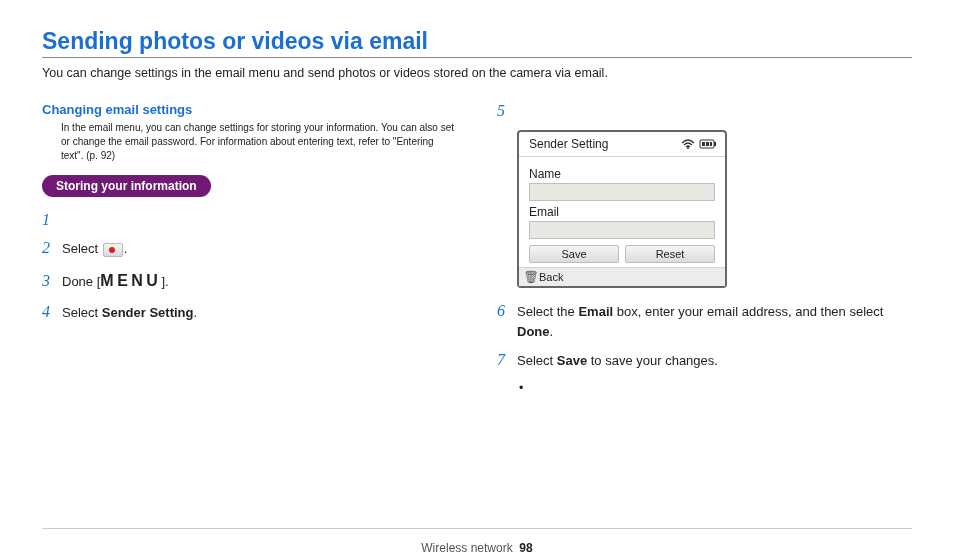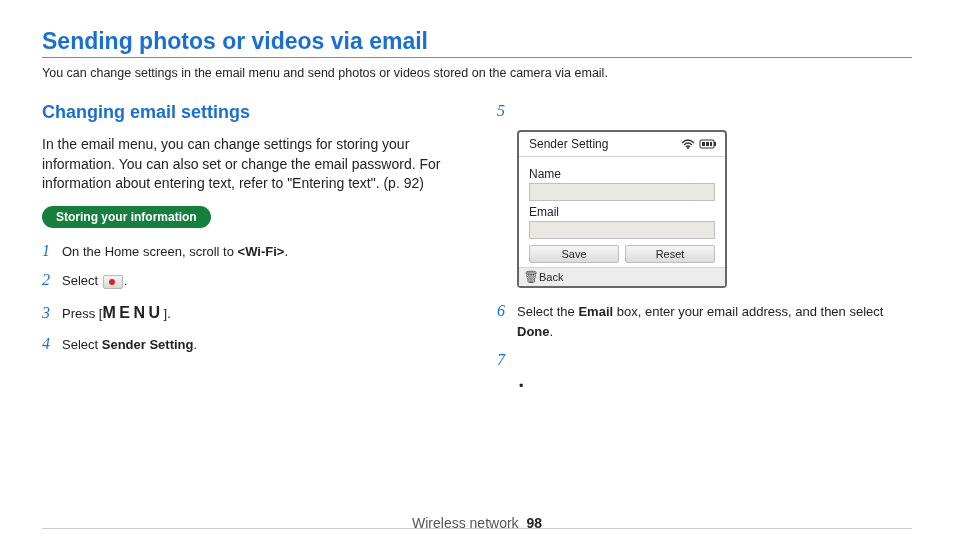--- a/index.html
+++ b/index.html
@@ -22,28 +22,28 @@
   .hr-top {
     border: none;
     border-top: 1px solid #888;
     margin-bottom: 6px;
   }
   .intro { font-size: 12.5px; margin-bottom: 22px; margin-top: 8px; }
   .columns { display: flex; gap: 40px; }
   .col { flex: 1; }
   .section-title {
     color: #1b6fd0;
-    font-size: 18px;
+    font-size: 13px;
     font-weight: 700;
-    margin-bottom: 12px;
-  }
-  .section-intro { font-size: 14px; line-height: 1.4; margin-bottom: 12px; }
+    margin-bottom: 4px;
+  }
+  .section-intro { font-size: 10px; line-height: 1.4; margin-bottom: 12px; margin-left: 19px; }
   .pill {
     display: inline-block;
-    background: #15803d;
+    background: #701a75;
     color: #fff;
     font-size: 12px;
     font-weight: 600;
     padding: 4px 14px;
     border-radius: 14px;
     margin-bottom: 14px;
   }
   .step-list { list-style: none; }
   .step { display: flex; align-items: baseline; margin-bottom: 10px; font-size: 13px; }
   .step-num {
@@ -127,23 +127,23 @@
   .trash-icon {
     display: inline-block;
     width: 16px; text-align: center;
     font-size: 12px; color: #555;
   }
   .sub-bullet { display: flex; font-size: 12.5px; margin-left: 22px; margin-top: 4px; }
   .sub-bullet-dot { width: 12px; }
   b.heavy { font-weight: 700; }
   .footer {
     position: absolute;
-    bottom: 26px; left: 0; right: 0;
+    bottom: 2px; left: 0; right: 0;
     text-align: center;
-    font-size: 14px;
+    font-size: 12px;
     color: #555;
   }
   .footer-page { font-weight: 700; color: #222; }
   .hr-bottom {
     position: absolute;
     left: 42px; right: 42px; bottom: 28px;
     border: none; border-top: 1px solid #ccc;
   }
 </style>
 </head>
@@ -156,34 +156,31 @@
 <div class="columns">
 
   <div class="col">
     <h2 class="section-title">Changing email settings</h2>
     <p class="section-intro">In the email menu, you can change settings for storing your information. You can also set or change the email password. For information about entering text, refer to "Entering text". (p. 92)</p>
     <span class="pill">Storing your information</span>
 
     <ol class="step-list">
       <li class="step">
         <span class="step-num">1</span>
-        <span class="step-body">
-          <span>On the Home screen, scroll to </span><b class="heavy">&lt;Wi-Fi&gt;</b><span>.</span>
-        </span>
       </li>
       <li class="step">
         <span class="step-num">2</span>
         <span class="step-body">
           <span>Select </span><span class="email-icon"></span><span>.</span>
         </span>
       </li>
       <li class="step">
         <span class="step-num">3</span>
         <span class="step-body">
-          <span>Press [</span><span class="menu-word">MENU</span><span>].</span>
+          <span>Done [</span><span class="menu-word">MENU</span><span>].</span>
         </span>
       </li>
       <li class="step">
         <span class="step-num">4</span>
         <span class="step-body">
           <span>Select </span><b class="heavy">Sender Setting</b><span>.</span>
         </span>
       </li>
     </ol>
   </div>
@@ -234,20 +231,23 @@
 
     <ol class="step-list">
       <li class="step">
         <span class="step-num">6</span>
         <span class="step-body">
           <span>Select the </span><b class="heavy">Email</b><span> box, enter your email address, and then select </span><b class="heavy">Done</b><span>.</span>
         </span>
       </li>
       <li class="step">
         <span class="step-num">7</span>
+        <span class="step-body">
+          <span>Select </span><b class="heavy">Save</b><span> to save your changes.</span>
+        </span>
       </li>
     </ol>
     <div class="sub-bullet">
       <span class="sub-bullet-dot">•</span>
     </div>
   </div>
 
 </div>
 
 <hr class="hr-bottom">

